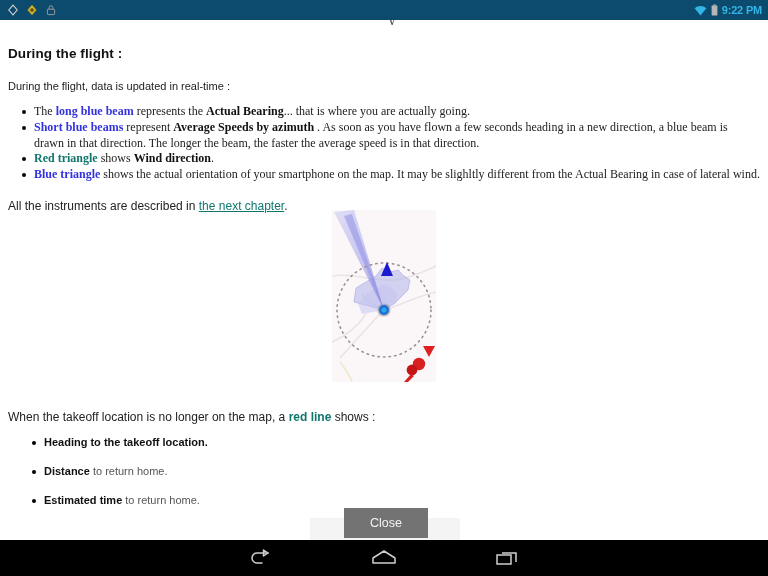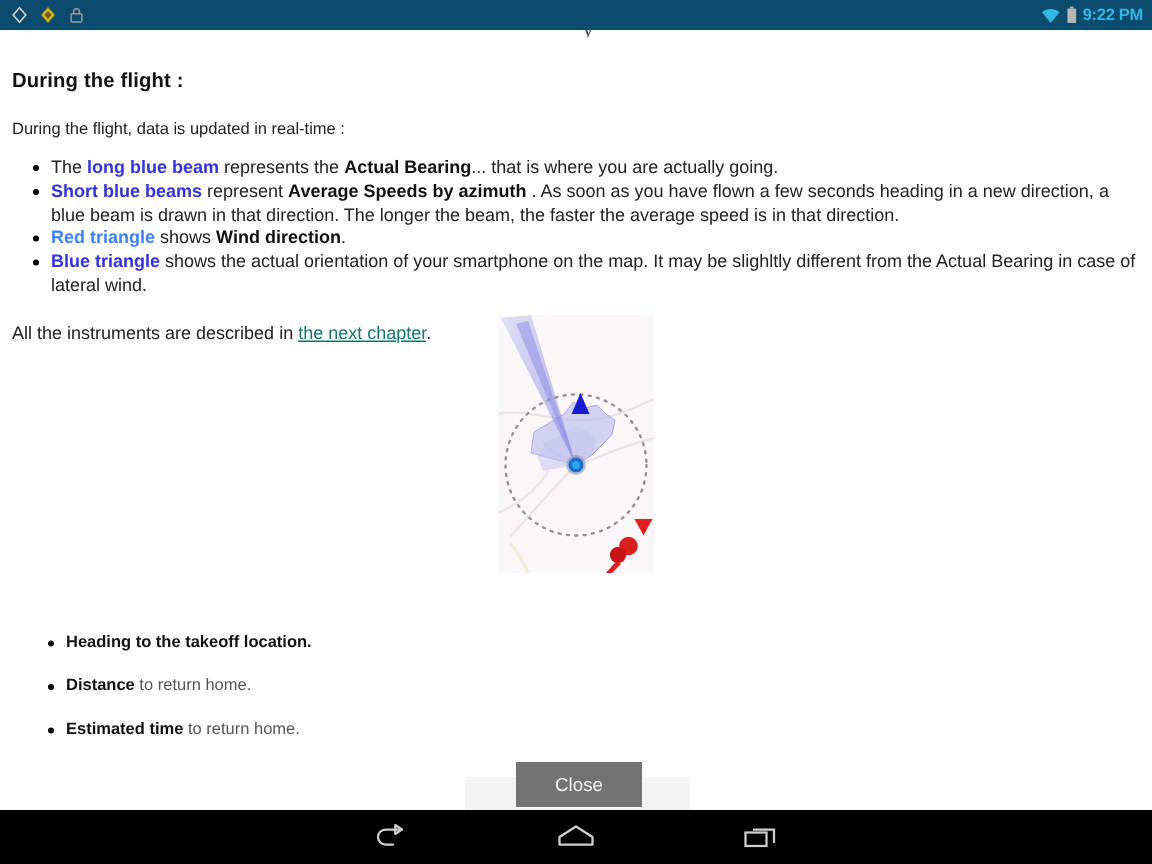--- a/index.html
+++ b/index.html
@@ -93,20 +93,21 @@
     margin: 18px 0 0 0;
     font-size: 11px;
     color: #222222;
     line-height: 1.35;
   }
 
   ul.bullets {
     margin: 10px 0 0 0;
     padding-left: 26px;
     list-style: none;
+    font-family: Liberation Serif, serif;
   }
   ul.bullets > li {
     position: relative;
     font-size: 12px;
     color: #222222;
     line-height: 1.32;
     margin-bottom: 0px;
     padding-left: 0;
   }
   ul.bullets > li::before {
@@ -121,21 +122,21 @@
   }
 
   p.closing {
     margin: 16px 0 0 0;
     font-size: 12px;
     color: #222222;
   }
 
   .b { font-weight: bold; color: #111; }
   .blue-kw { color: #3333dd; font-weight: bold; }
-  .red-kw { color: #3b82f6; font-weight: bold; }
+  .red-kw { color: #0f766e; font-weight: bold; }
   .link {
     color: #0f766e;
     text-decoration: underline;
   }
 
   
   .figure-wrap {
     position: absolute;
     left: 0; top: 192px;
     width: 768px;
@@ -343,20 +344,21 @@
         <g>
           <circle cx="52" cy="100" r="6.6" fill="#8e8e99" opacity="0.55"></circle>
           <circle cx="52" cy="100" r="5" fill="#1b6fd4"></circle>
           <circle cx="52" cy="100" r="2.6" fill="#2aa8e8"></circle>
         </g>
       </svg>
     </div>
   </div>
 
   <div class="bottom-block">
+    <p class="redline-note"><span>When the takeoff location is no longer on the map, a </span><span class="red-kw">red line</span><span> shows :</span></p>
 
     <ul class="bullets2">
       <li><span class="b">Heading to the takeoff location.</span><span></span></li>
       <li><span class="b">Distance</span><span> to return home.</span></li>
       <li><span class="b">Estimated time</span><span> to return home.</span></li>
     </ul>
   </div>
 
   <div class="chart-peek">
     <div class="chart-band"></div>

